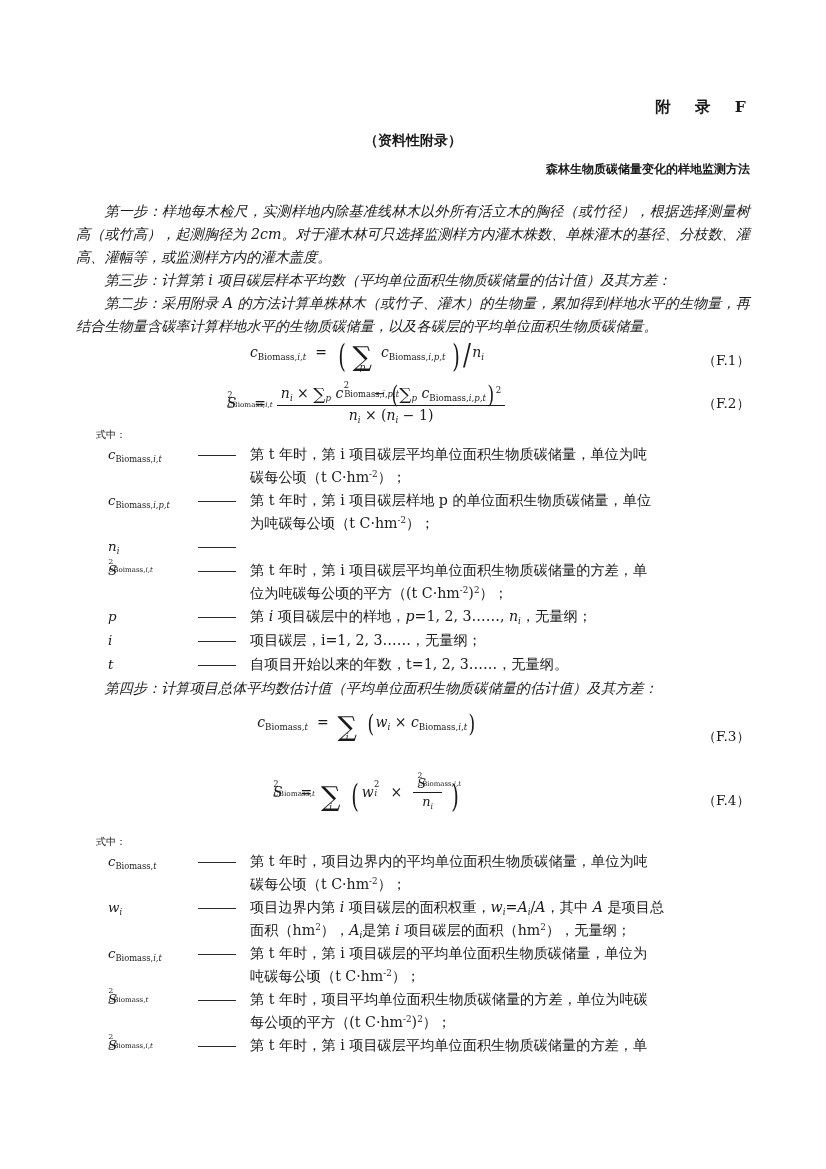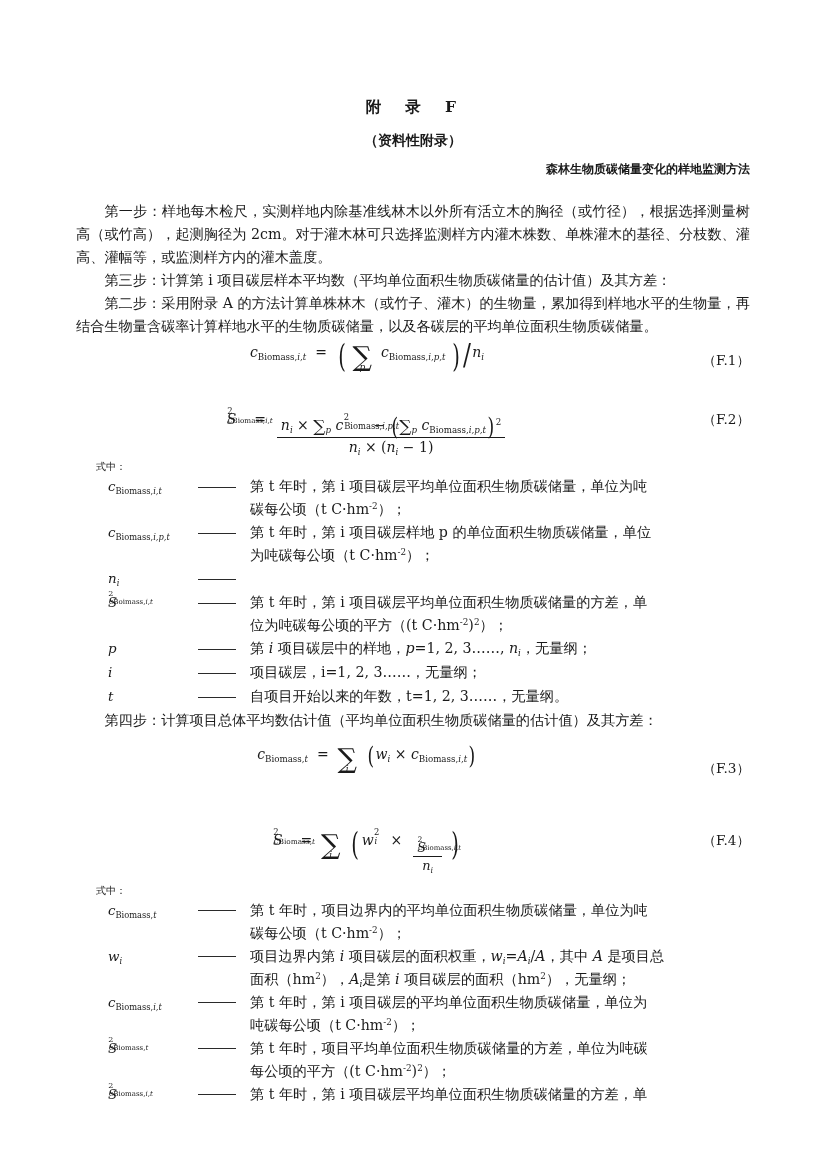--- a/index.html
+++ b/index.html
@@ -21,21 +21,21 @@
   }
   .content {
     position: absolute;
     left: 76px;
     top: 96px;
     width: 674px;
   }
 
   
   .app-title {
-    text-align: center;
+    text-align: right;
     font-weight: bold;
     font-size: 15.5px;
     letter-spacing: 0.28em;
     margin: 0 0 13px 0;
     line-height: 1.4;
   }
   .app-sub {
     text-align: center;
     font-weight: bold;
     font-size: 14px;
@@ -51,20 +51,21 @@
   }
 
   
   p.para {
     margin: 0 0 0 0;
     font-size: 14.2px;
     line-height: 1.62;
     text-align: justify;
     text-indent: 2em;
     text-justify: inter-ideograph;
+    font-style: italic;
   }
 
   
   .formula-row {
     position: relative;
     display: block;
     min-height: 34px;
     margin: 6px 0 2px 0;
   }
   .formula-body {
@@ -146,21 +147,20 @@
     display: inline-block;
     vertical-align: middle;
     text-align: center;
     margin: 0 2px;
   }
   .frac > .num {
     display: block;
     border-bottom: 1.1px solid #1a1a1a;
     padding: 0 4px 1px 4px;
     white-space: nowrap;
-    margin-top: 32px;
   }
   .frac > .den {
     display: block;
     padding: 1px 4px 0 4px;
     white-space: nowrap;
   }
   .frac.small { font-size: 0.92em; }
   .stack-sub {
     display: inline-block;
     vertical-align: baseline;

